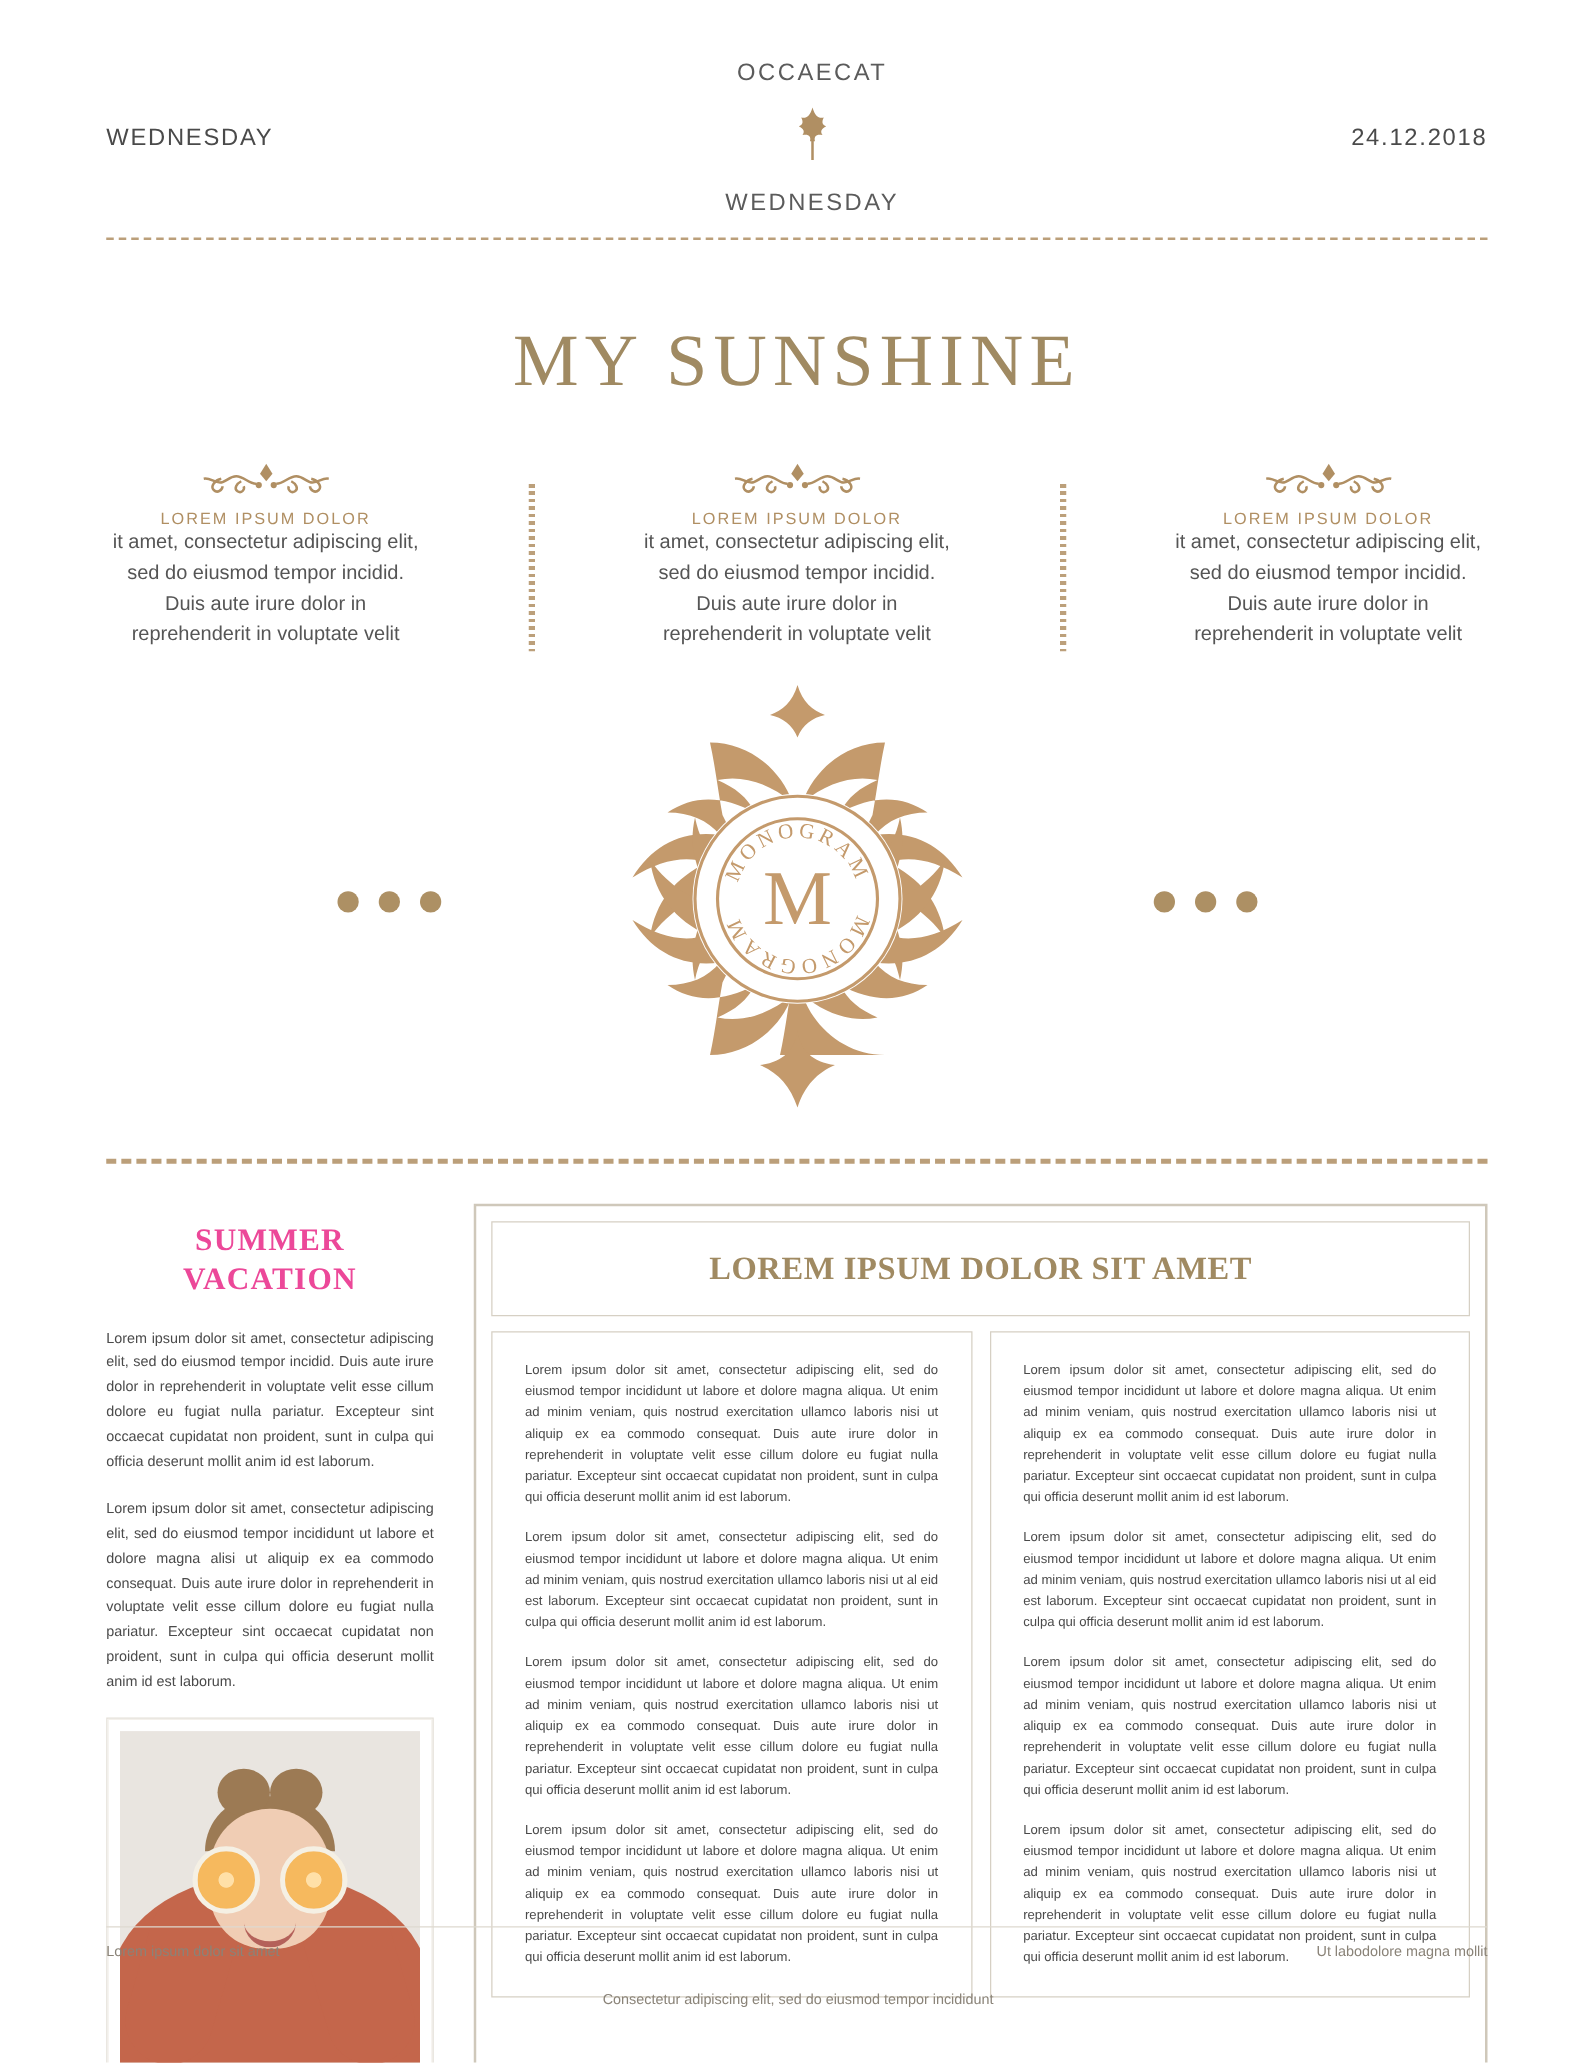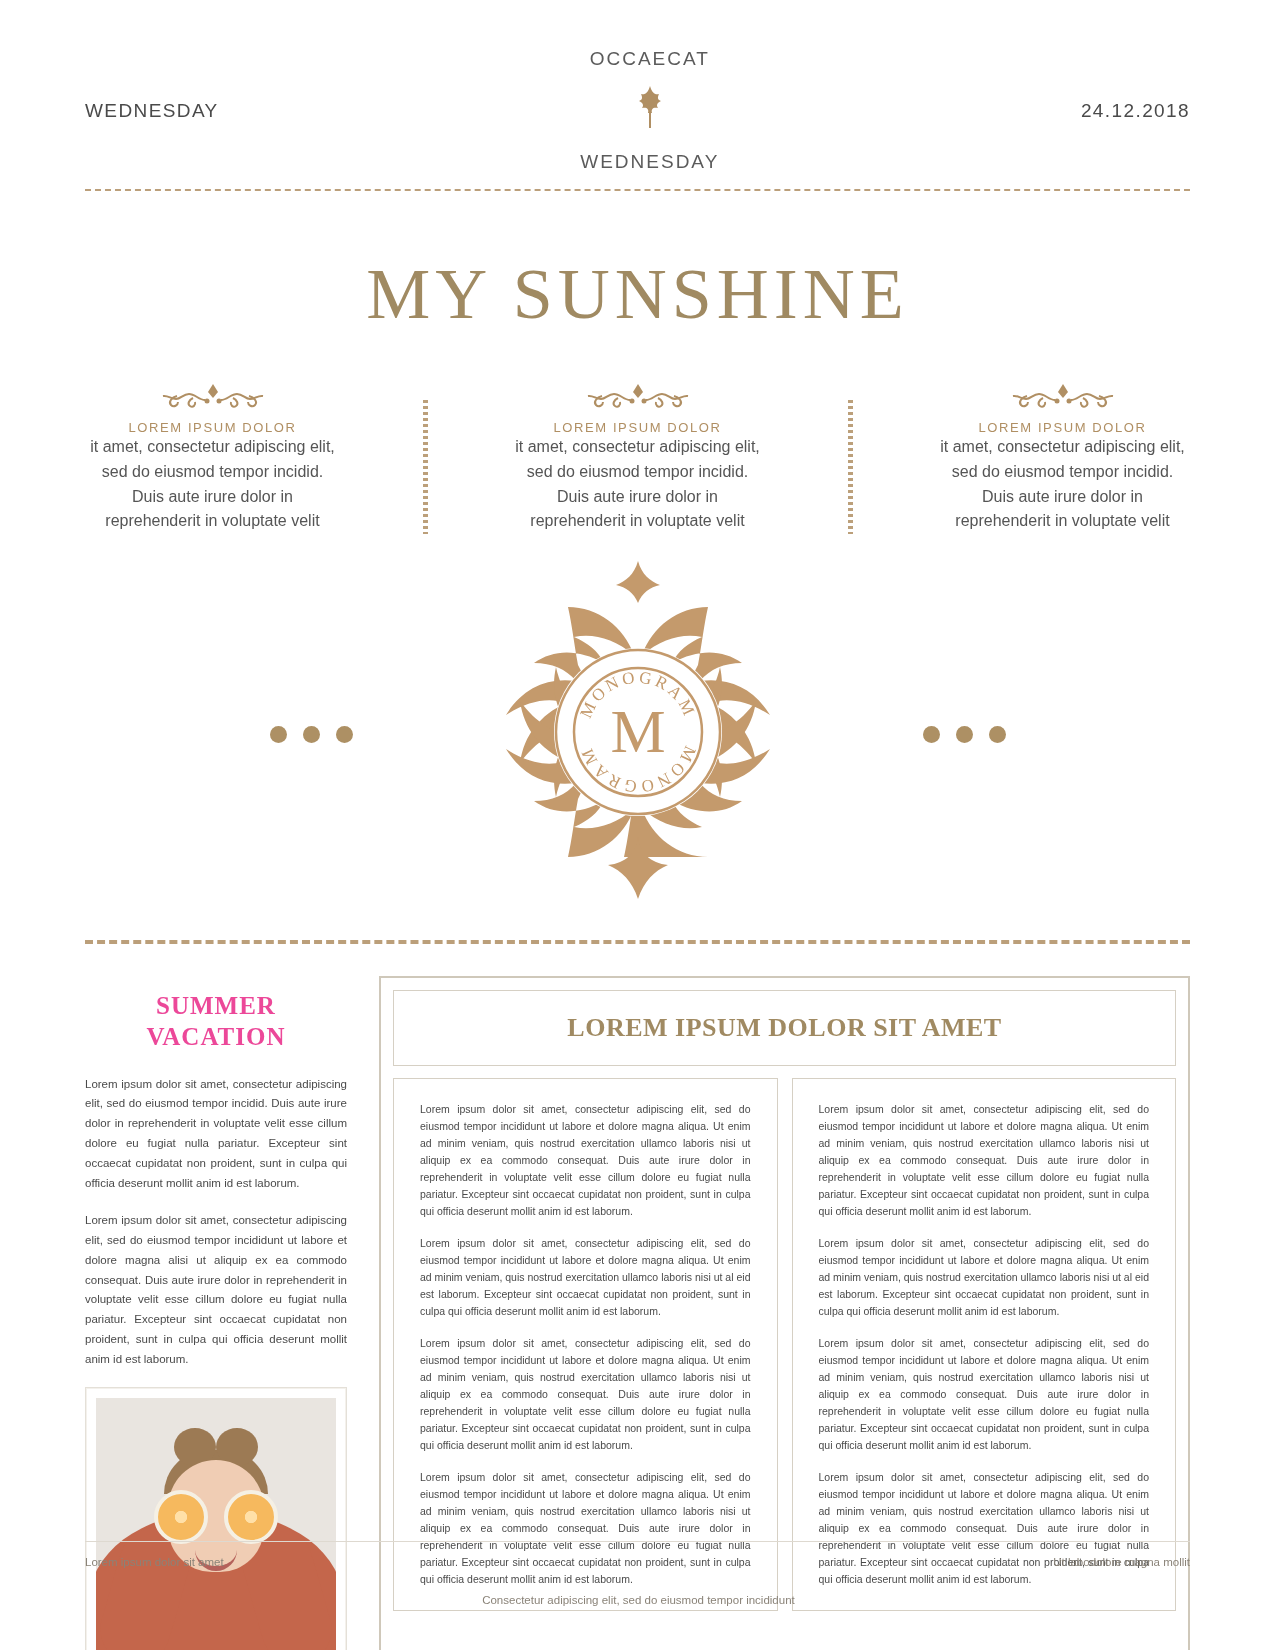--- a/index.html
+++ b/index.html
@@ -49,21 +49,21 @@
     opacity: .85;
     height: 0;
   }
   .rule-dashed.thick {
     border-top: 4px dashed #b08f63;
   }
 
   
   .title {
     text-align: center;
-    font-size: 72px;
+    font-size: 59px;
     letter-spacing: 5px;
     color: #a08a62;
     font-weight: normal;
     margin: 62px 0 0 0;
     font-family: "Liberation Serif", serif;
   }
 
   
   .teasers {
     display: flex;

